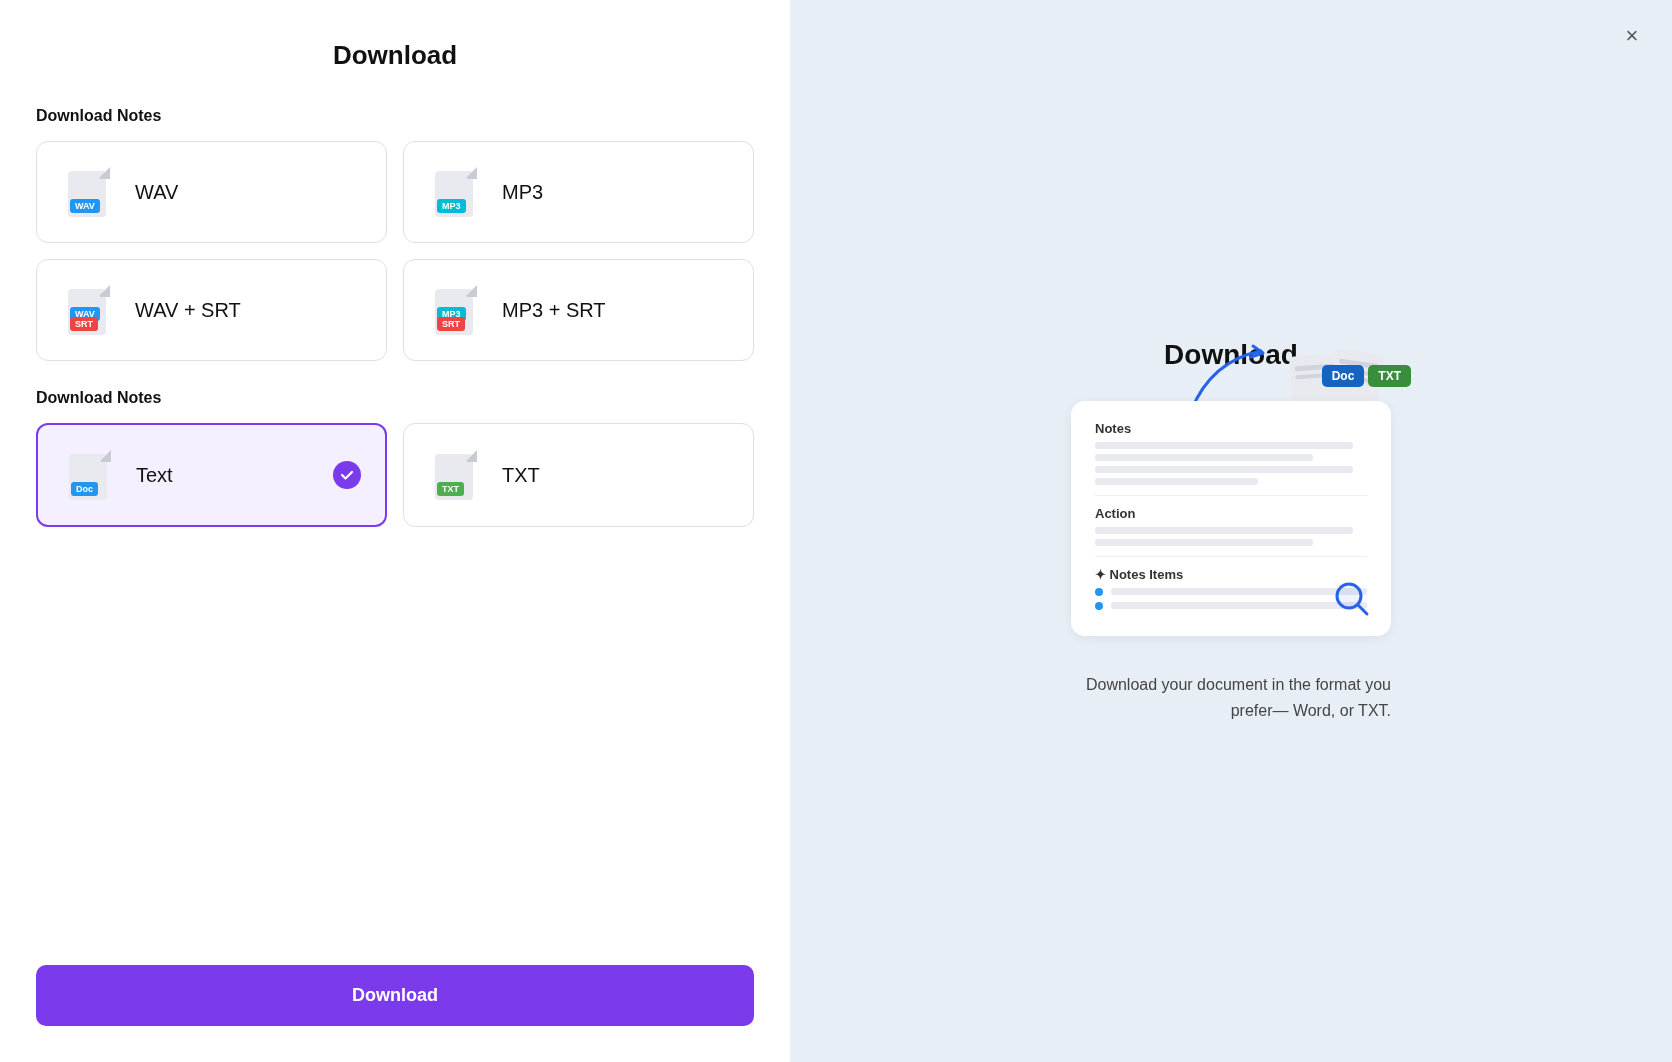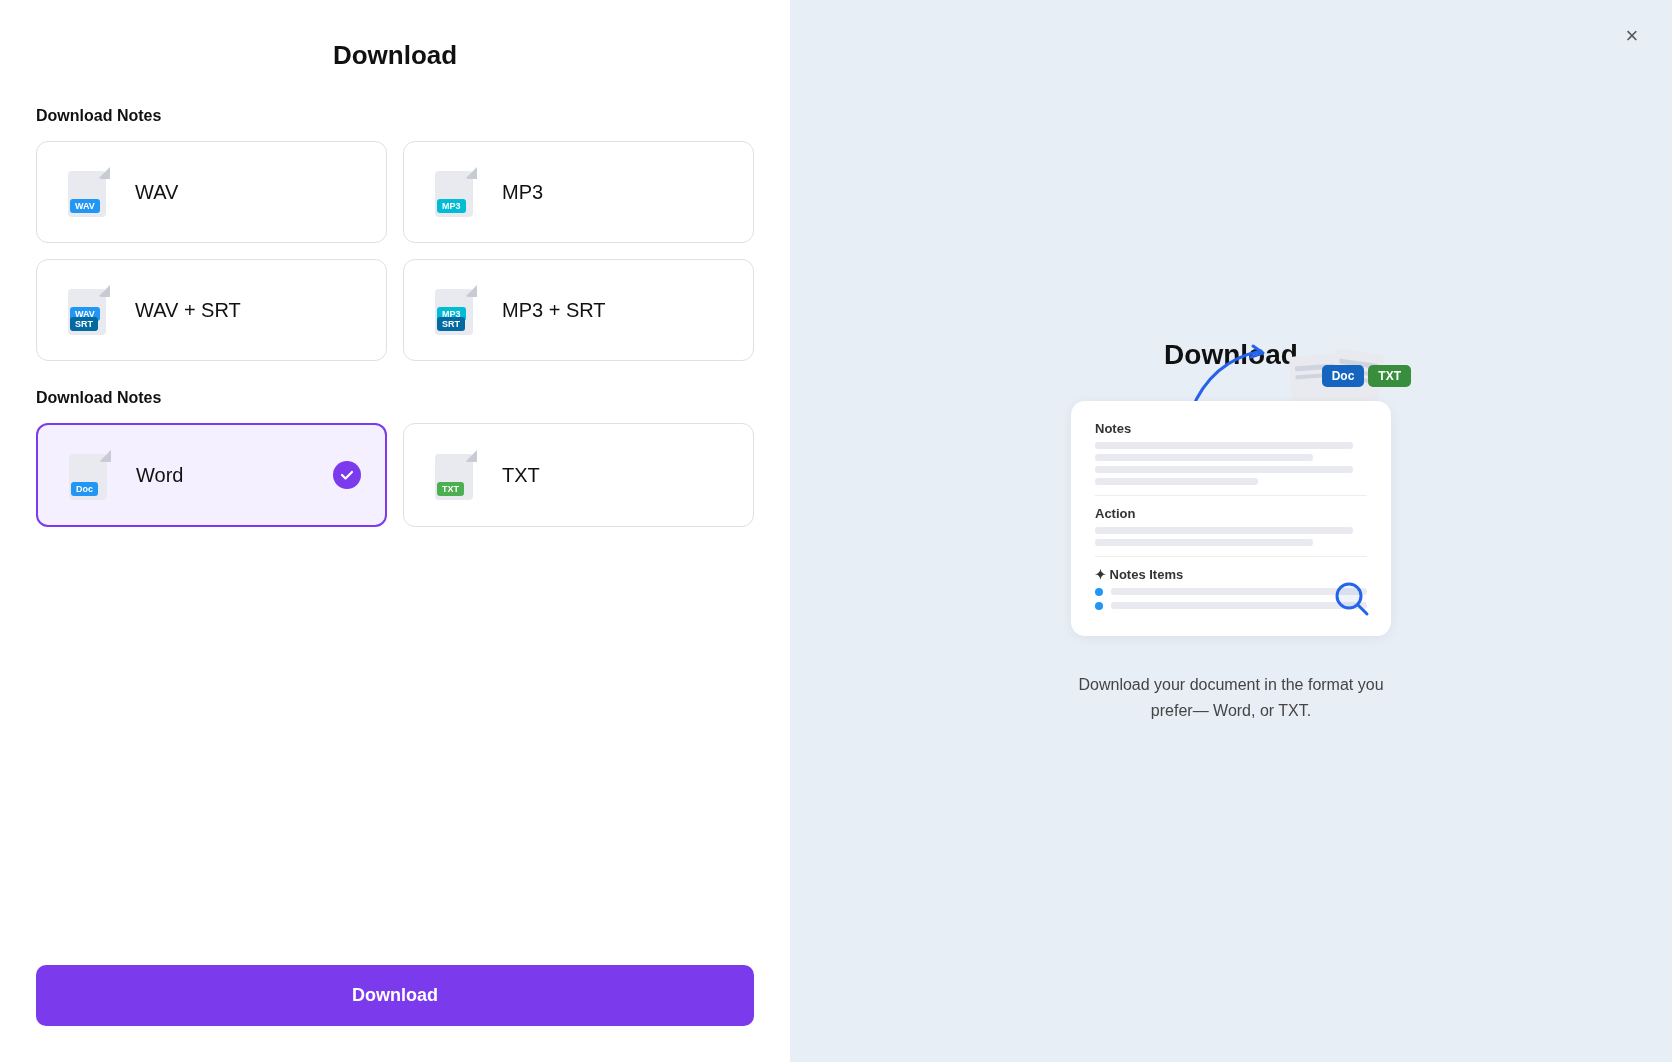--- a/index.html
+++ b/index.html
@@ -127,21 +127,21 @@
       left: 2px;
       padding: 2px 5px;
       border-radius: 3px;
       font-size: 9px;
       font-weight: 700;
       color: white;
     }
 
     .badge-wav { background: #2196F3; }
     .badge-mp3 { background: #00BCD4; }
-    .badge-srt { background: #0369a1; }
+    .badge-srt { background: #ef4444; }
     .badge-doc { background: #2196F3; }
     .badge-txt { background: #4CAF50; }
 
     
     .download-btn {
       margin-top: auto;
       background: #7c3aed;
       color: white;
       border: none;
       border-radius: 10px;
@@ -293,21 +293,21 @@
     
     .magnifier-wrap {
       position: absolute;
       bottom: 14px;
       right: 20px;
     }
 
     .right-description {
       font-size: 16px;
       color: #444;
-      text-align: center;
+      text-align: right;
       max-width: 320px;
       line-height: 1.6;
     }
   </style>
 </head>
 <body>
 
 <div class="left-panel">
   <h1 class="left-panel-title">Download</h1>
 
@@ -367,21 +367,21 @@
   <div class="format-grid">
 
     <div class="format-card selected">
       <div class="file-icon-wrap">
         <div class="file-icon">
           <div class="file-icon-body"></div>
           <div class="file-icon-fold"></div>
           <span class="file-badge badge-doc">Doc</span>
         </div>
       </div>
-      <span class="format-card-label">Word</span>
+      <span class="format-card-label">Text</span>
       <div class="check-icon">
         <svg viewBox="0 0 16 16" fill="none" xmlns="http://www.w3.org/2000/svg">
           <path d="M3 8L6.5 11.5L13 5" stroke="white" stroke-width="2.2" stroke-linecap="round" stroke-linejoin="round"></path>
         </svg>
       </div>
     </div>
 
     <div class="format-card">
       <div class="file-icon-wrap">
         <div class="file-icon">

